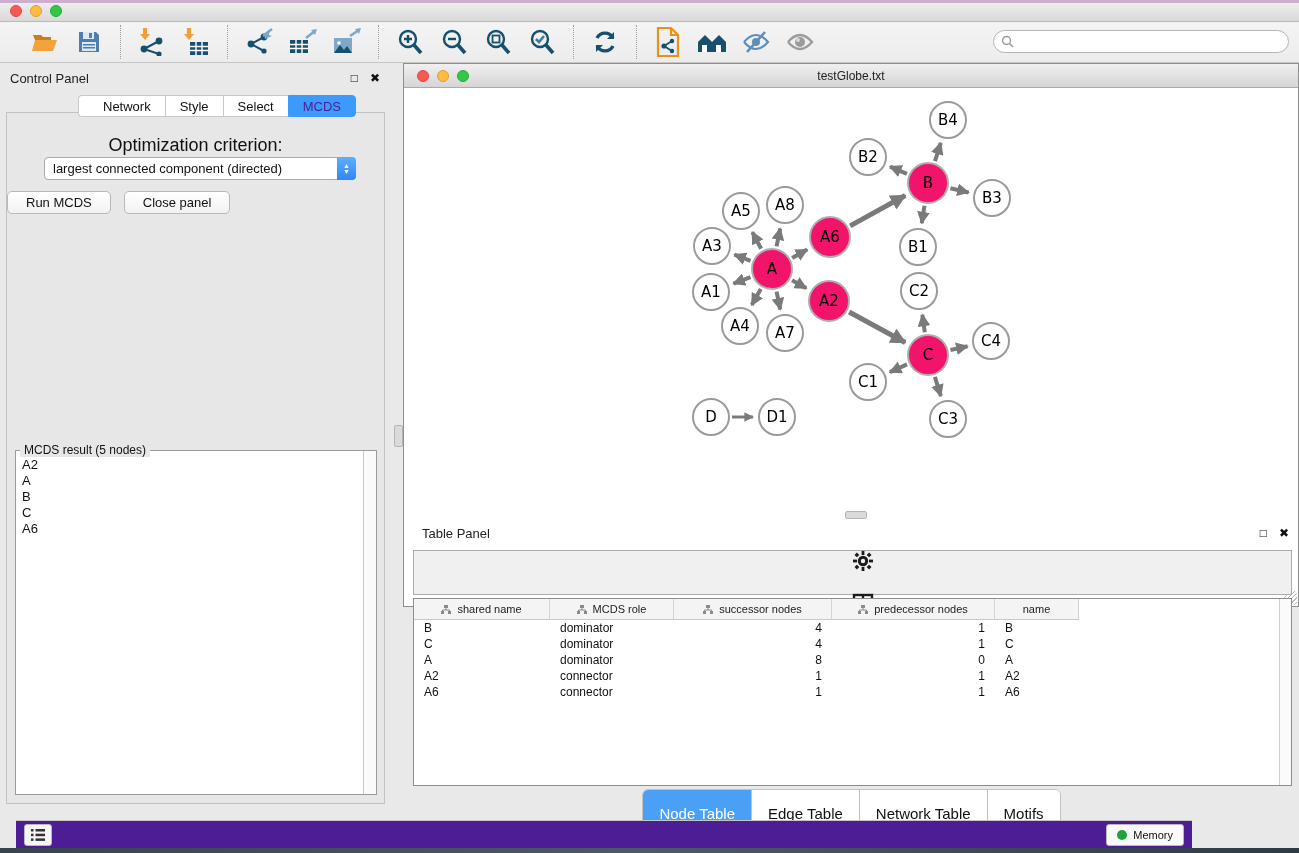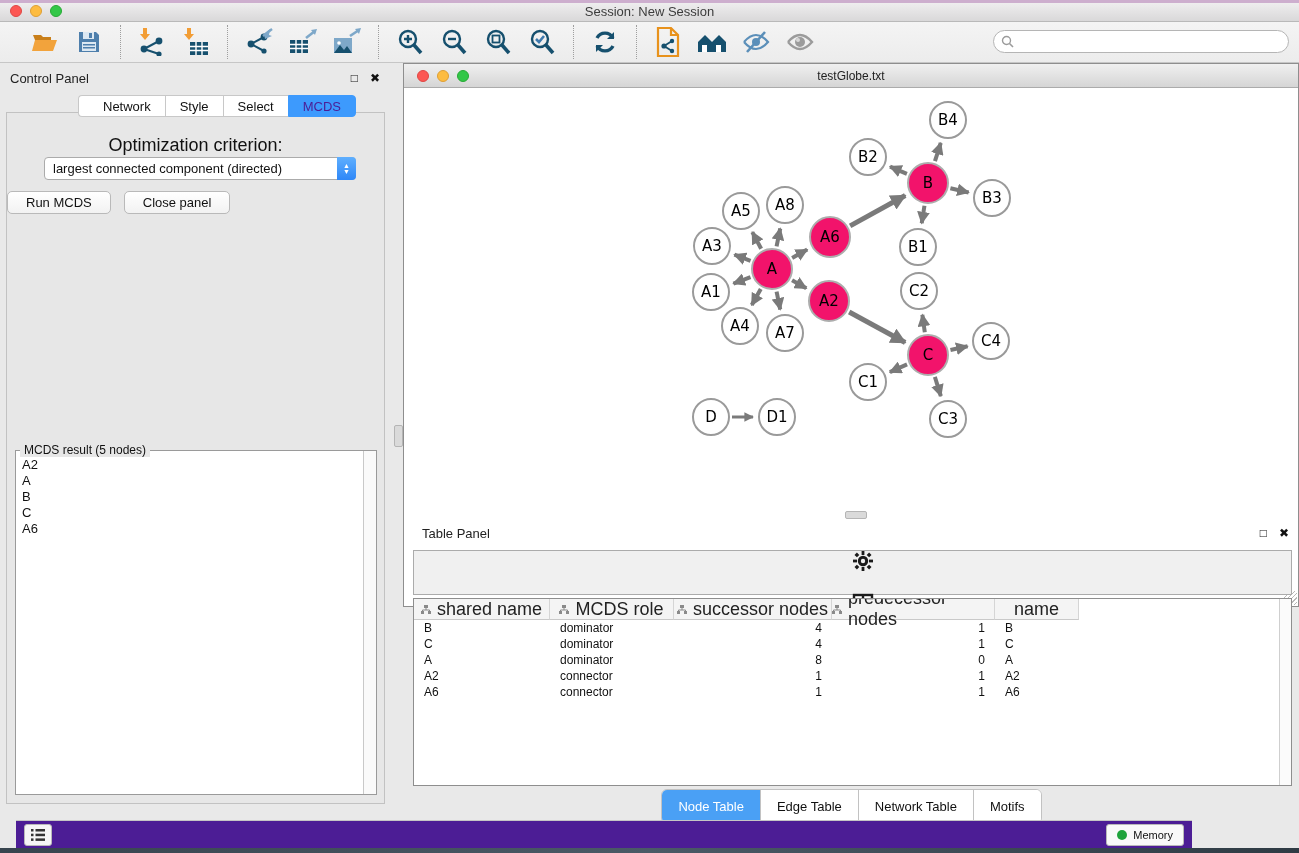--- a/index.html
+++ b/index.html
@@ -97,36 +97,36 @@
   
   .table-panel { position:absolute; left:404px; top:518px; width:895px; height:300px; }
   .tp-toolbar { position:absolute; left:9px; top:32px; width:879px; height:45px;
     background:#F0F0F0; border:1px solid #ABABAB; display:flex; align-items:center;
     gap:22px; padding-left:20px;flex-direction:column; }
   .tp-ico { display:flex; align-items:center; justify-content:center; cursor:pointer; }
   .fx { font-family:"Liberation Serif",serif; font-style:italic; font-size:20px;
     color:#ABABAB; }
   .tp-table { position:absolute; left:9px; top:80px; width:879px; height:188px;
     background:#FFF; border:1px solid #8E8E8E; overflow:hidden; }
-  .thead { display:flex; height:21px; font-size:18px; color:#222; }
+  .thead { display:flex; height:21px; font-size:11px; color:#222; }
   .th { background:#F4F4F4; border-right:1px solid #D5D5D5; border-bottom:1px solid #C9C9C9;
     display:flex; align-items:center; justify-content:center; gap:4px; cursor:pointer; }
   .th .hicon { margin-right:2px; }
   .trow { display:flex; height:16px; font-size:12px; color:#111; align-items:center; }
   .td { padding:0 10px; white-space:nowrap; overflow:hidden; }
   .num { text-align:right; }
   .c0 { width:136px; } .c1 { width:124px; } .c2 { width:158px; } .c3 { width:163px; }
   .c4 { width:84px; }
   .v-scroll { position:absolute; right:0; top:0; bottom:0; width:12px;
     border-left:1px solid #CFCFCF; background:#FBFBFB; }
   .tp-tabs { position:absolute; left:0; top:271px; width:100%; display:flex;
     justify-content:center; }
   .seg { display:flex; border:1px solid #C2C2C2; border-radius:6px; overflow:hidden;
     background:#FFF; }
-  .seg-tab { padding:9px 16px; font-size:13px; color:#111; border-right:1px solid #C2C2C2;
+  .seg-tab { padding:15px 16px; font-size:15px; color:#111; border-right:1px solid #C2C2C2;
     cursor:pointer; background:#FFF;text-align:center; }
   .seg-tab:last-child { border-right:none; }
   .seg-tab.active { background:#4AA0F5; color:#FFF; }
 
   
   .status-bar { position:absolute; left:16px; top:820px; width:1176px; height:28px;
     background:#4c1d95; border-top:1px solid #C5C5C5; }
   .status-left-btn { position:absolute; left:8px; top:3px; width:28px; height:22px;
     background:#F6F6F6; border:1px solid #B9B9B9; border-radius:3px; display:flex;
     align-items:center; justify-content:center; cursor:pointer; }
@@ -141,21 +141,20 @@
 </style>
 </head>
 <body>
 
 <div class="titlebar">
   <div class="traffic" style="left:10px;">
     <div class="light red"></div>
     <div class="light yellow"></div>
     <div class="light green"></div>
   </div>
-  <div class="title">Session: New Session</div>
 </div>
 
 <div class="toolbar">
   <div class="tgroup">
     <div class="tbtn">
       <svg width="28" height="24" viewBox="0 0 28 24">
           <path d="M2 5 h8 l2 2 h8 v3 H4 z" fill="#C97F1A"></path>
           <path d="M4 10 h22 l-4 11 H1 z" fill="#F2A33C"></path>
         </svg>
     </div>

